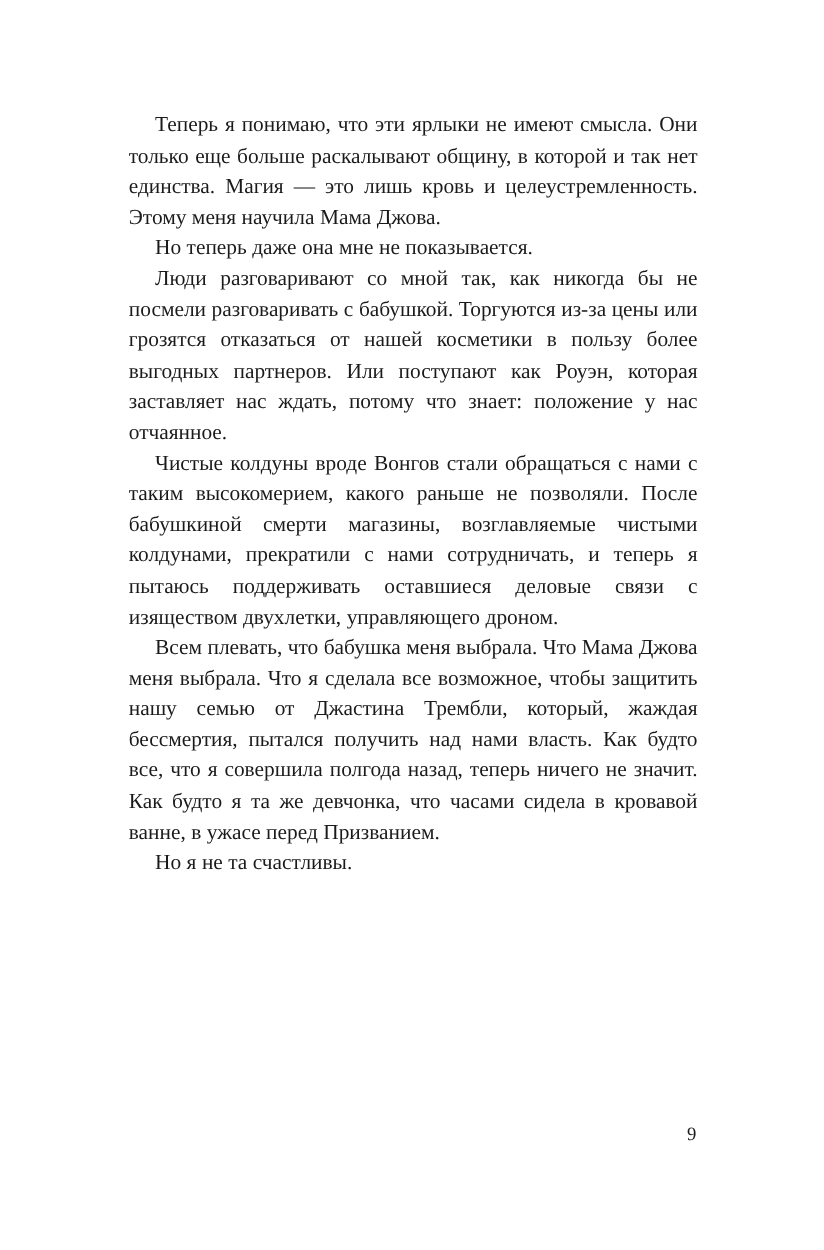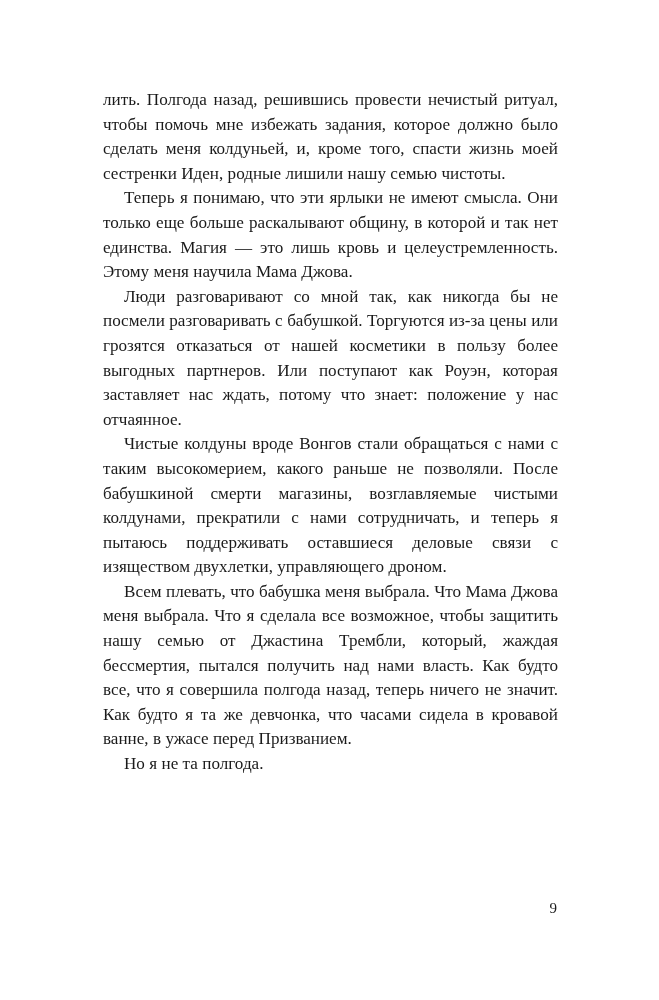--- a/index.html
+++ b/index.html
@@ -59,32 +59,32 @@
     font-family: "Liberation Serif", "DejaVu Serif", serif;
   }
 </style>
 </head>
 <body>
 
 <div class="page">
 
   <div class="text-block">
 
-    <p class="para continuation">лить. Полгода назад, решившись провести нечистый ритуал, чтобы помочь мне избежать задания, которое должно было сделать меня колдуньей, и, кроме того, спасти жизнь моей сестренки Иден, родные лишили нашу семью чистоты.</p>
 
 
     <p class="para">Теперь я понимаю, что эти ярлыки не имеют смысла. Они только еще больше раскалывают общину, в которой и так нет единства. Магия — это лишь кровь и целеустремленность. Этому меня научила Мама Джова.</p>
 
+    <p class="para">Но теперь даже она мне не показывается.</p>
 
 
     <p class="para">Люди разговаривают со мной так, как никогда бы не посмели разговаривать с бабушкой. Торгуются из-за цены или грозятся отказаться от нашей косметики в пользу более выгодных партнеров. Или поступают как Роуэн, которая заставляет нас ждать, потому что знает: положение у нас отчаянное.</p>
 
     <p class="para">Чистые колдуны вроде Вонгов стали обращаться с нами с таким высокомерием, какого раньше не позволяли. После бабушкиной смерти магазины, возглавляемые чистыми колдунами, прекратили с нами сотрудничать, и теперь я пытаюсь поддерживать оставшиеся деловые связи с изяществом двухлетки, управляющего дроном.</p>
 
     <p class="para">Всем плевать, что бабушка меня выбрала. Что Мама Джова меня выбрала. Что я сделала все возможное, чтобы защитить нашу семью от Джастина Трембли, который, жаждая бессмертия, пытался получить над нами власть. Как будто все, что я совершила полгода назад, теперь ничего не значит. Как будто я та же девчонка, что часами сидела в кровавой ванне, в ужасе перед Призванием.</p>
 
-    <p class="para">Но я не та полгода.</p>
+    <p class="para">Но я не та счастливы.</p>
 
   </div>
 
   <div class="folio">9</div>
 
 </div>
 
 </body></html>

